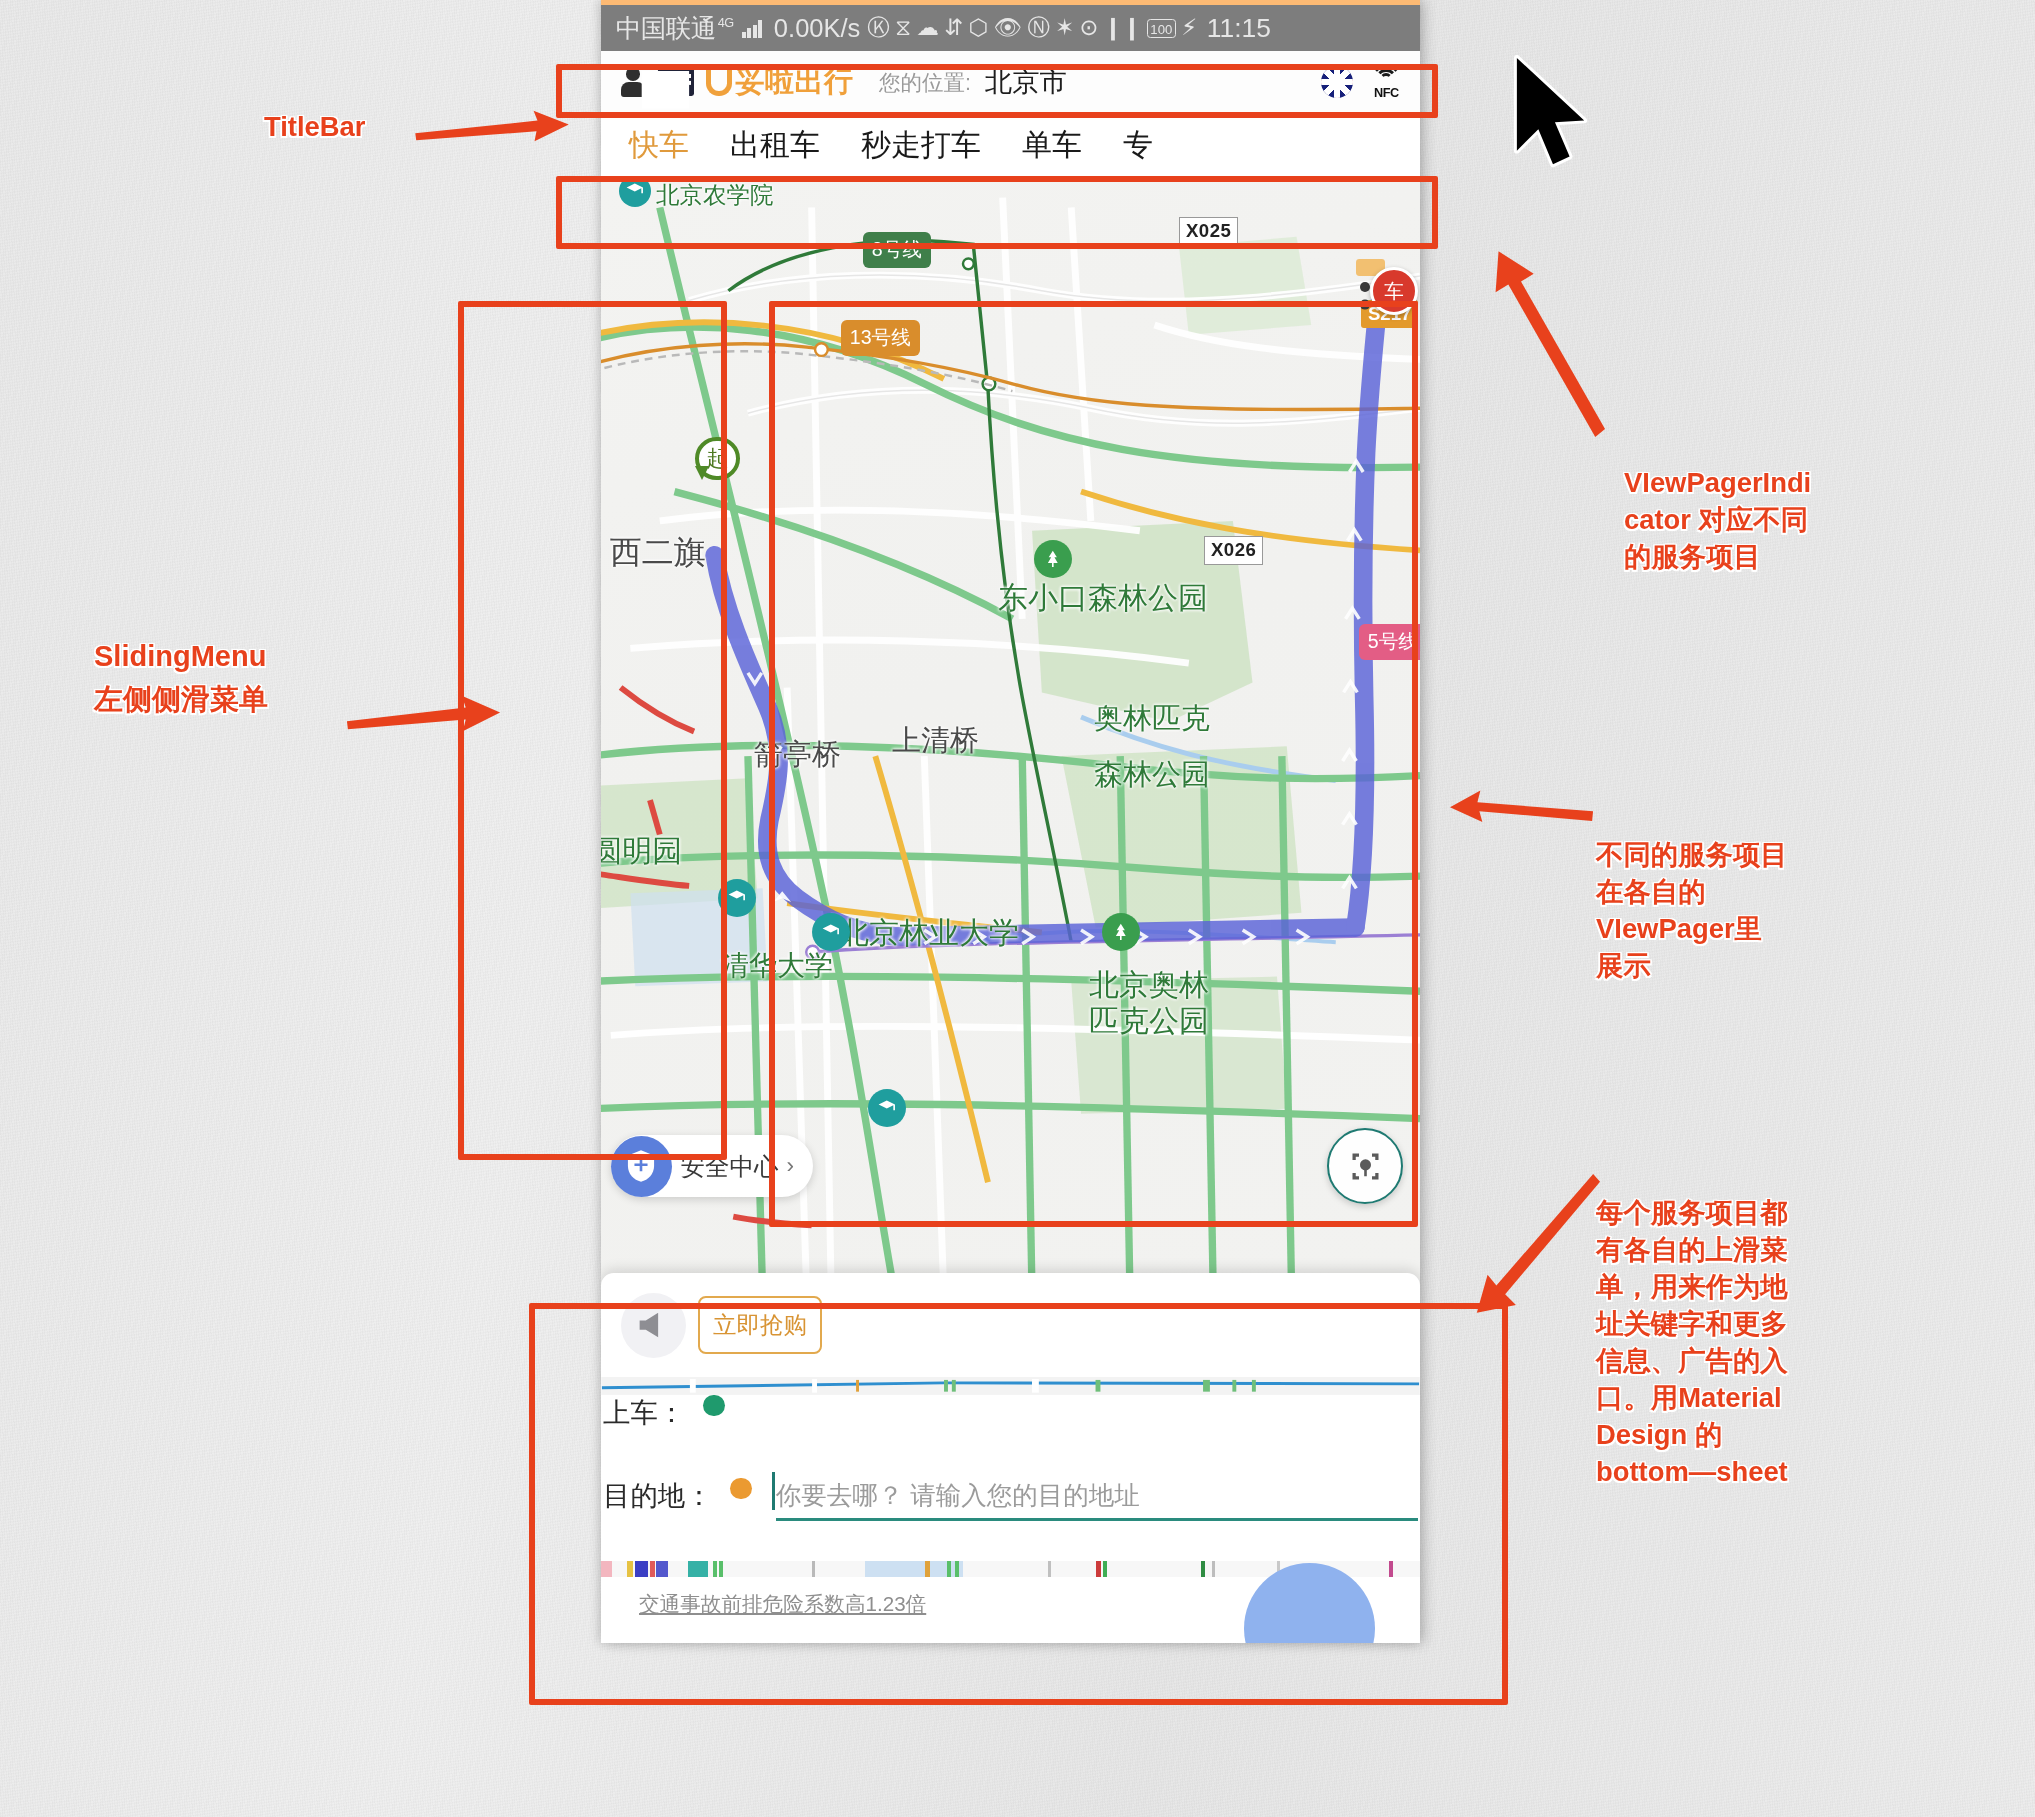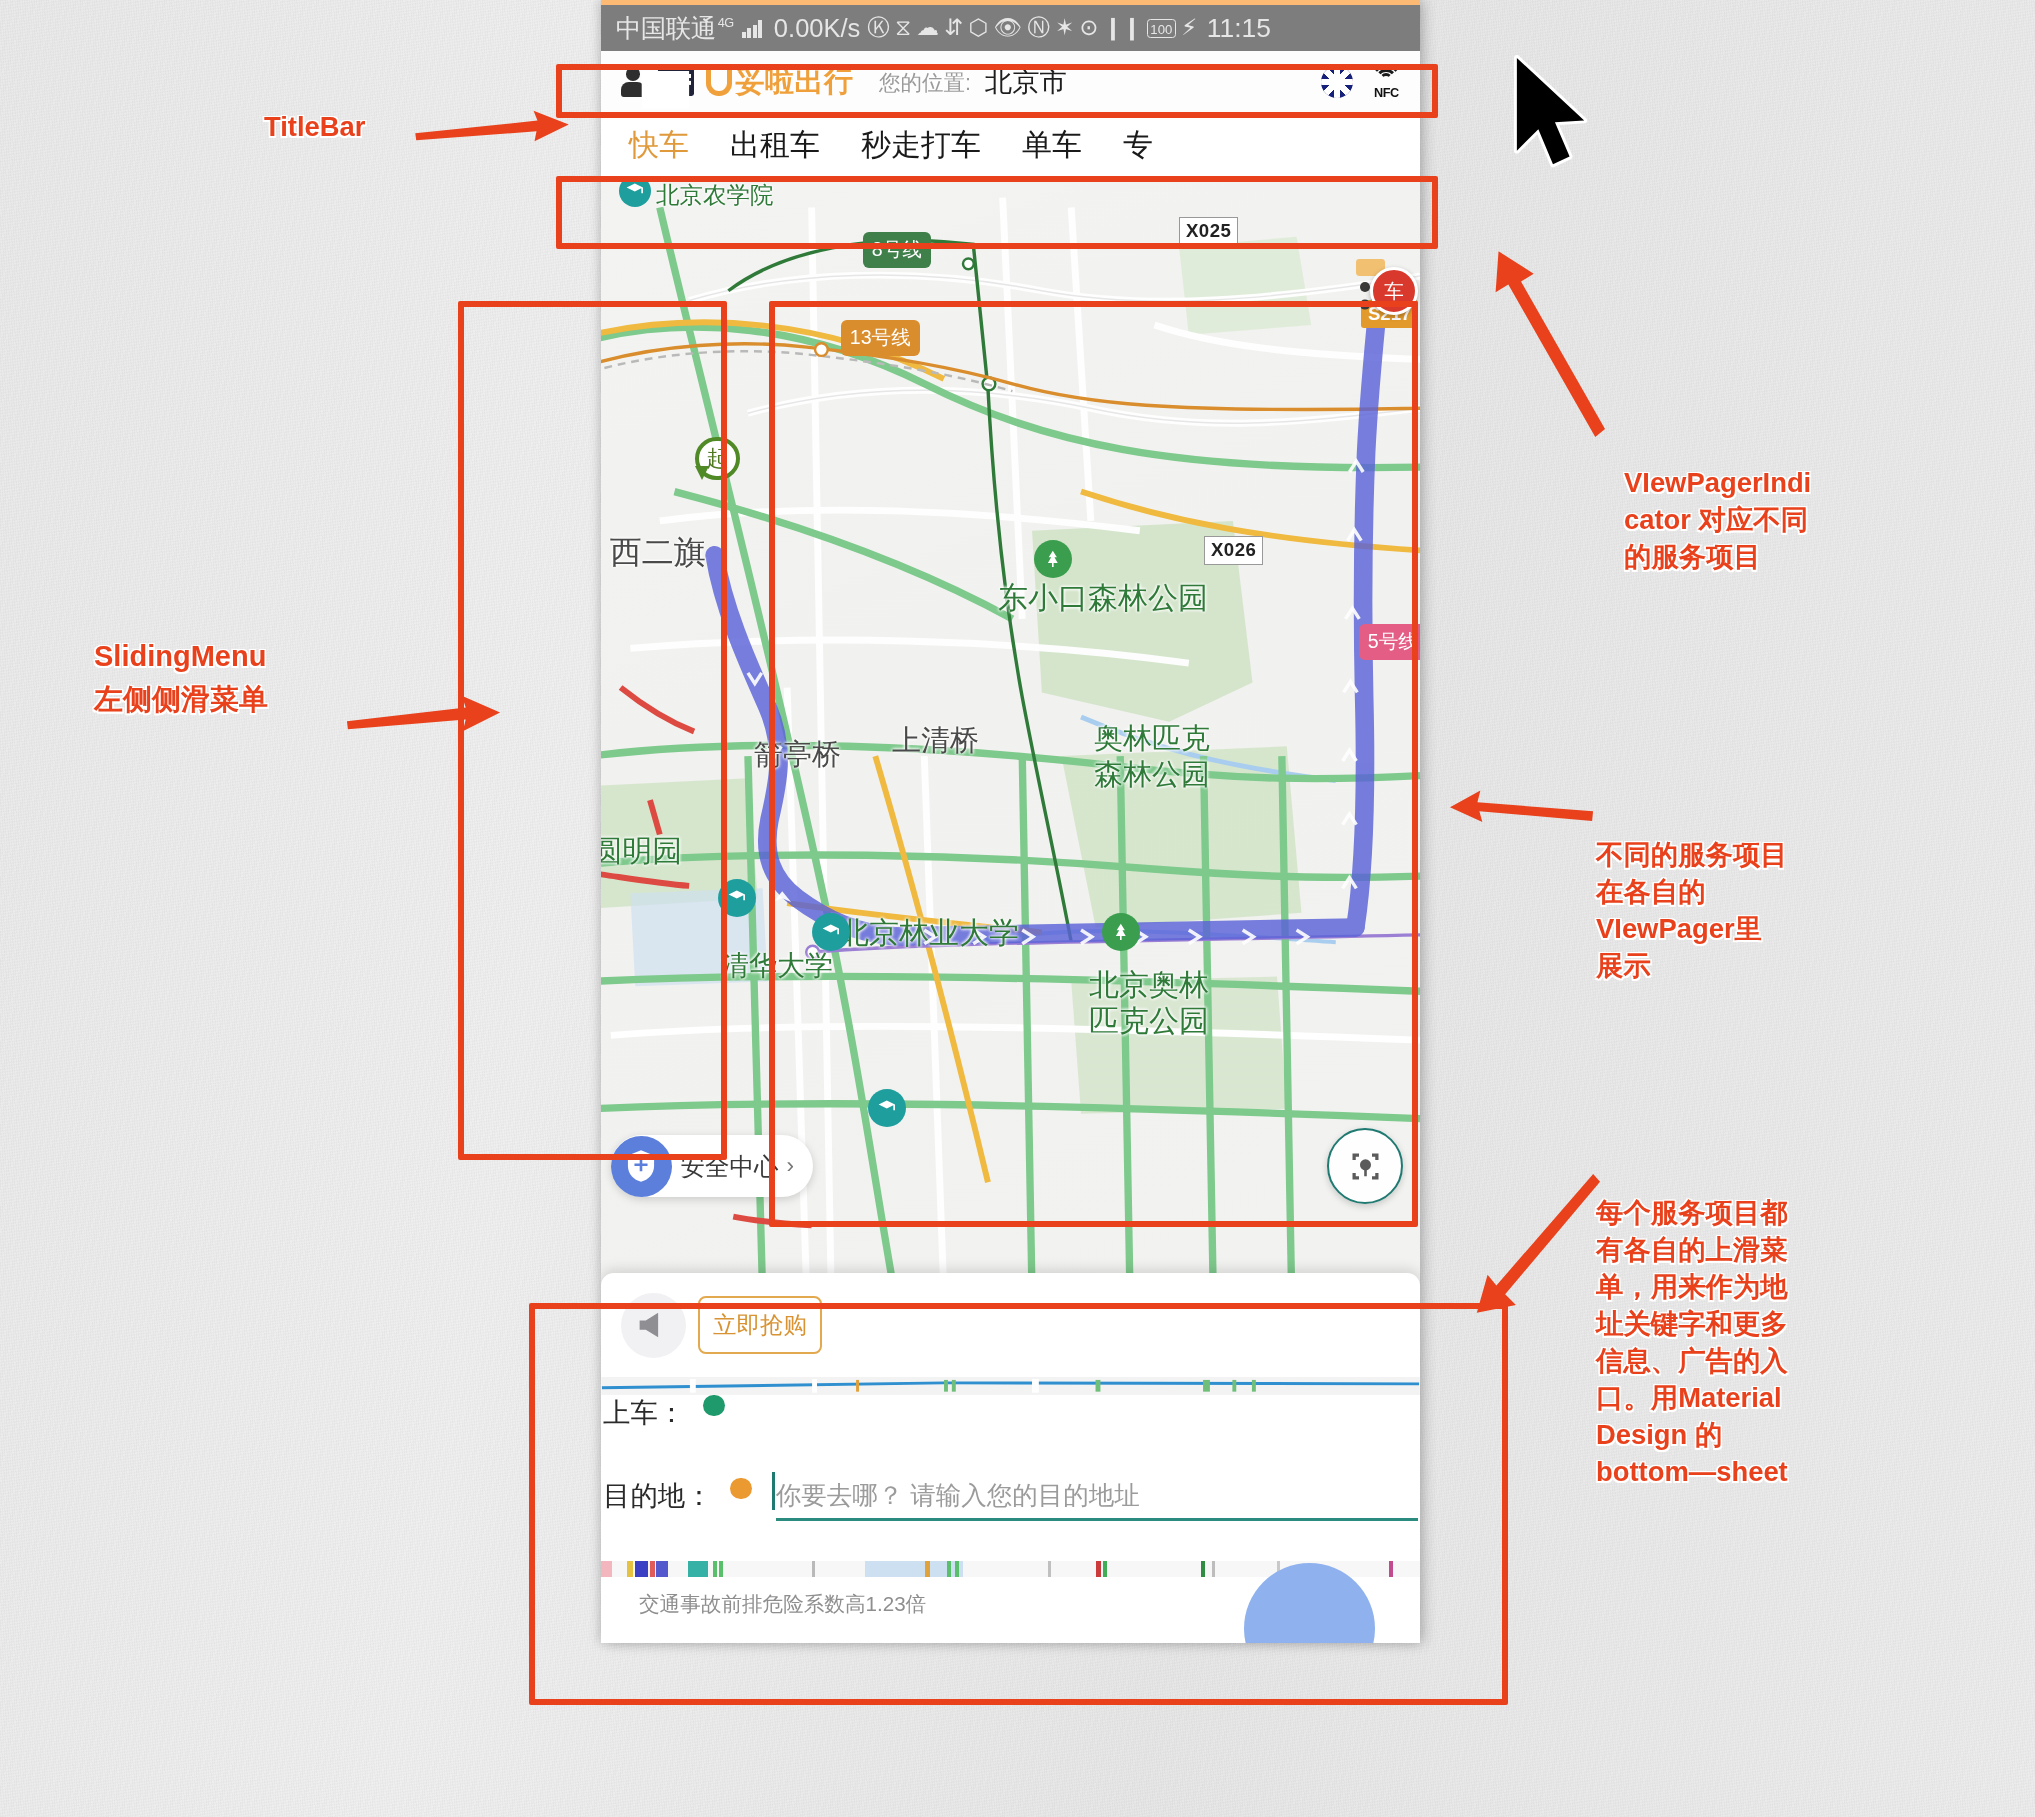--- a/index.html
+++ b/index.html
@@ -148,21 +148,21 @@
   .dot{width:21.5px;height:21.5px;border-radius:50%;flex:none;margin:0 10.8px 0 4.9px;}
   .dot.green{background:#1f9a6d;}
   .dot.orange{background:#eb9a31;}
   .fl-input{flex:1;position:relative;padding-bottom:8.8px;}
   .fl-input .ph{font-size:25.5px;color:#9b9b9b;white-space:nowrap;}
   .fl-input .underline{position:absolute;left:0;right:0;bottom:0;height:2.4px;background:#9d9d9d;}
   .fl-input.active .underline{height:3.4px;background:#2a8b7e;}
   .fl-input.active::before{content:"";position:absolute;left:-3.9px;top:-5.9px;width:3.4px;height:38px;background:#1f7a72;}
   .colorstrip{height:16.7px;width:100%;position:relative;overflow:hidden;background:#f7f7f7;}
   .colorstrip i{position:absolute;top:0;height:100%;}
-  .tipline{font-size:20.6px;color:#8e8e8e;padding:12.7px 0 0 38px;white-space:nowrap;}
+  .tipline{font-size:20.6px;color:#8e8e8e;padding:12.7px 0 0 38px;white-space:nowrap;text-decoration:underline;}
   .bluecircle{position:absolute;right:45px;bottom:-51px;width:131px;height:131px;border-radius:50%;background:#8fb2ee;}
   
   .abox{position:absolute;border:6.4px solid #e8411c;border-radius:2px;box-sizing:border-box;pointer-events:none;}
   .anote{position:absolute;color:#e8411c;font-weight:bold;line-height:1.35;
     text-shadow:-1.5px -1.5px 0 #fff,1.5px -1.5px 0 #fff,-1.5px 1.5px 0 #fff,1.5px 1.5px 0 #fff,0 1.5px 0 #fff,1.5px 0 0 #fff,0 -1.5px 0 #fff,-1.5px 0 0 #fff;}
   .cursor{position:absolute;pointer-events:none;}
   .arrowsvg{position:absolute;pointer-events:none;}
 </style>
 </head>
 <body>
@@ -323,21 +323,21 @@
         <path d="M300 1010 l14 22 14 -22"></path>
           <path d="M340 1160 l14 22 14 -22"></path>
       </g>
     </svg>
 
     <span class="mlabel green" style="left:55px;top:1px;">北京农学院</span>
     <span class="mlabel big" style="left:8.8px;top:353px;font-size:32px;font-weight:500;">西二旗</span>
     <span class="mlabel green big" style="left:397px;top:400px;font-size:30px;">东小口森林公园</span>
     <span class="mlabel big" style="left:153px;top:557px;font-size:29px;">箭亭桥</span>
     <span class="mlabel big" style="left:291px;top:543px;font-size:29px;">上清桥</span>
-    <span class="mlabel green big" style="left:493px;top:541px;font-size:29px;">奥林匹克</span>
+    <span class="mlabel green big" style="left:493px;top:521px;font-size:29px;">奥林匹克</span>
     <span class="mlabel green big" style="left:493px;top:577px;font-size:29px;">森林公园</span>
     <span class="mlabel green big" style="left:-8.8px;top:653px;font-size:30px;">圆明园</span>
     <span class="mlabel green big" style="left:238px;top:735px;font-size:30px;">北京林业大学</span>
     <span class="mlabel green" style="left:120px;top:769px;font-size:28px;">清华大学</span>
     <span class="mlabel green big" style="left:488px;top:787px;font-size:30px;">北京奥林</span>
     <span class="mlabel green big" style="left:488px;top:823px;font-size:30px;">匹克公园</span>
 
     <span class="poi teal" style="left:17.6px;top:-2.9px;">
       <svg viewBox="0 0 24 24" fill="#fff">
           <path d="M12 3L2 8l10 5 8-4v6h2V8L12 3z"></path>

